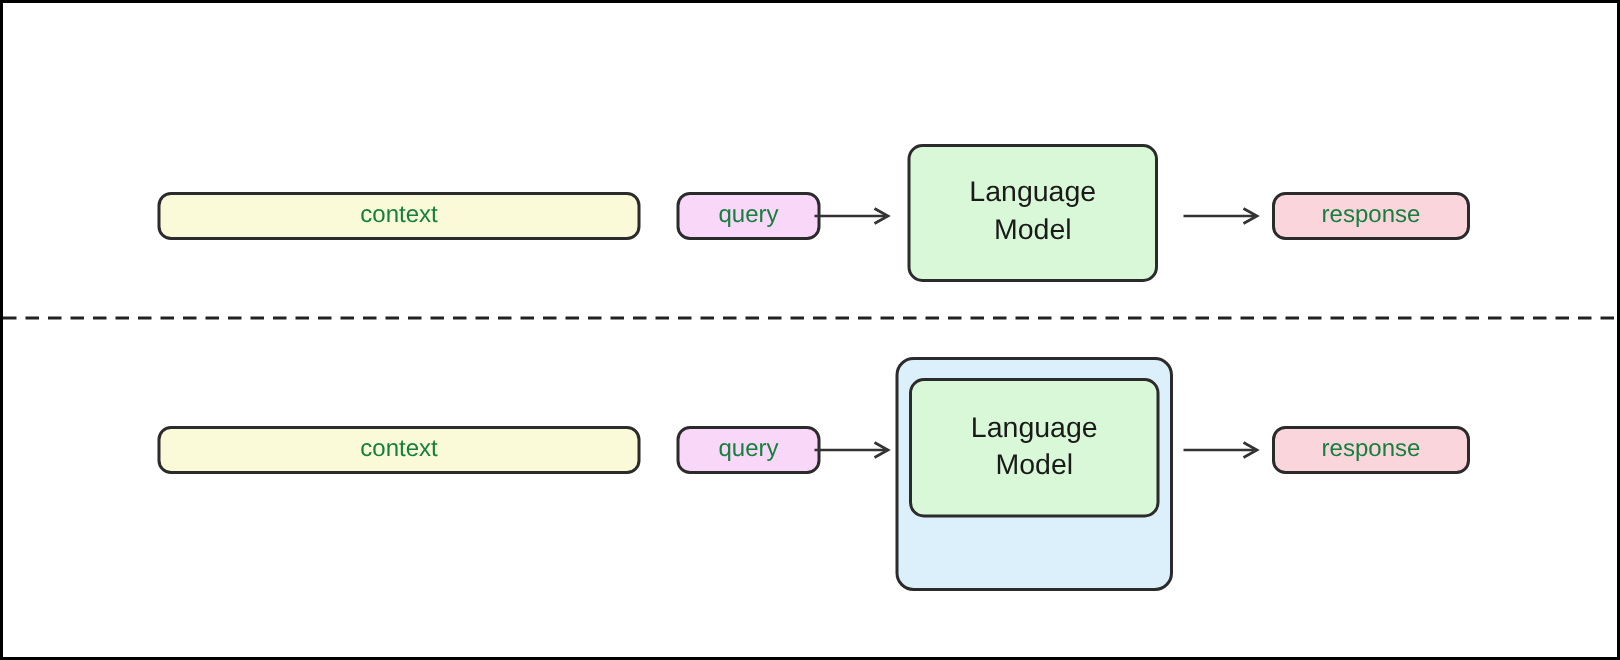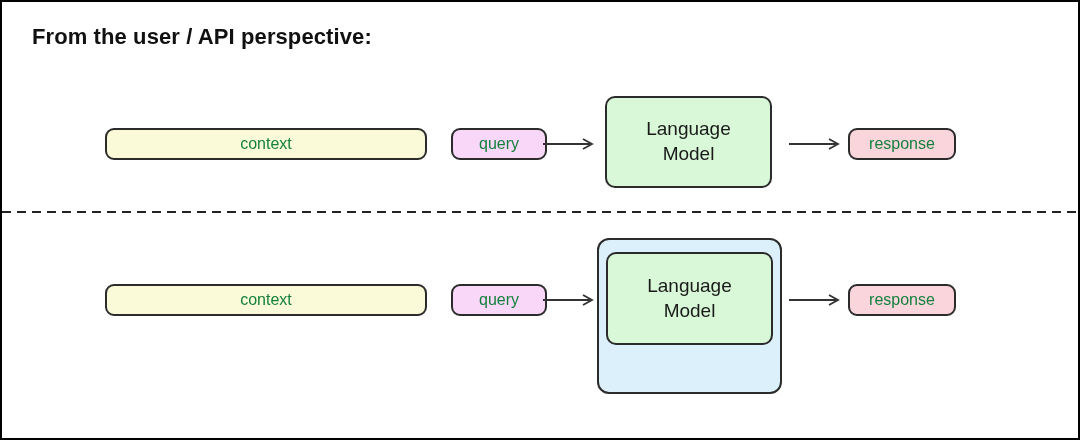--- a/index.html
+++ b/index.html
@@ -33,21 +33,21 @@
     border: 2px solid var(--box-border, #2b2b2b);
     border-radius: 9px;
     display: flex;
     align-items: center;
     justify-content: center;
     font-size: 16px;
     color: #15803d;
   }
   .chip.context { width: 322px; left: 103px; background: var(--context-fill, #fafad8); }
   .chip.query   { width: 96px;  left: 449px; background: var(--query-fill, #f8d7f8); }
-  .chip.response{ width: 108px; left: 846px; background: var(--response-fill, #fad5dc); }
+  .chip.response{ width: 132px; left: 846px; background: var(--response-fill, #fad5dc); }
   .row-top .chip { top: 126px; }
   .row-bottom .chip { top: 282px; }
 
   .lm-box {
     position: absolute;
     box-sizing: border-box;
     left: 603px;
     top: 94px;
     width: 167px;
     height: 92px;
@@ -117,21 +117,20 @@
     top: 208px;
     width: 1080px;
     height: 4px;
   }
 </style>
 </head>
 <body>
 
 <div class="canvas">
 
-  <div class="title">From the user / API perspective:</div>
 
   <div class="row-top">
     <div class="chip context">context</div>
     <div class="chip query">query</div>
     <svg class="arrow a1" viewBox="0 0 52 18">
       <line x1="1" y1="9" x2="48" y2="9" stroke="#333333" stroke-width="1.8"></line>
       <path d="M41,4 L50,9 L41,14" fill="none" stroke="#333333" stroke-width="1.8"></path>
     </svg>
     <div class="lm-box">Language Model</div>
     <svg class="arrow a2" viewBox="0 0 52 18">

